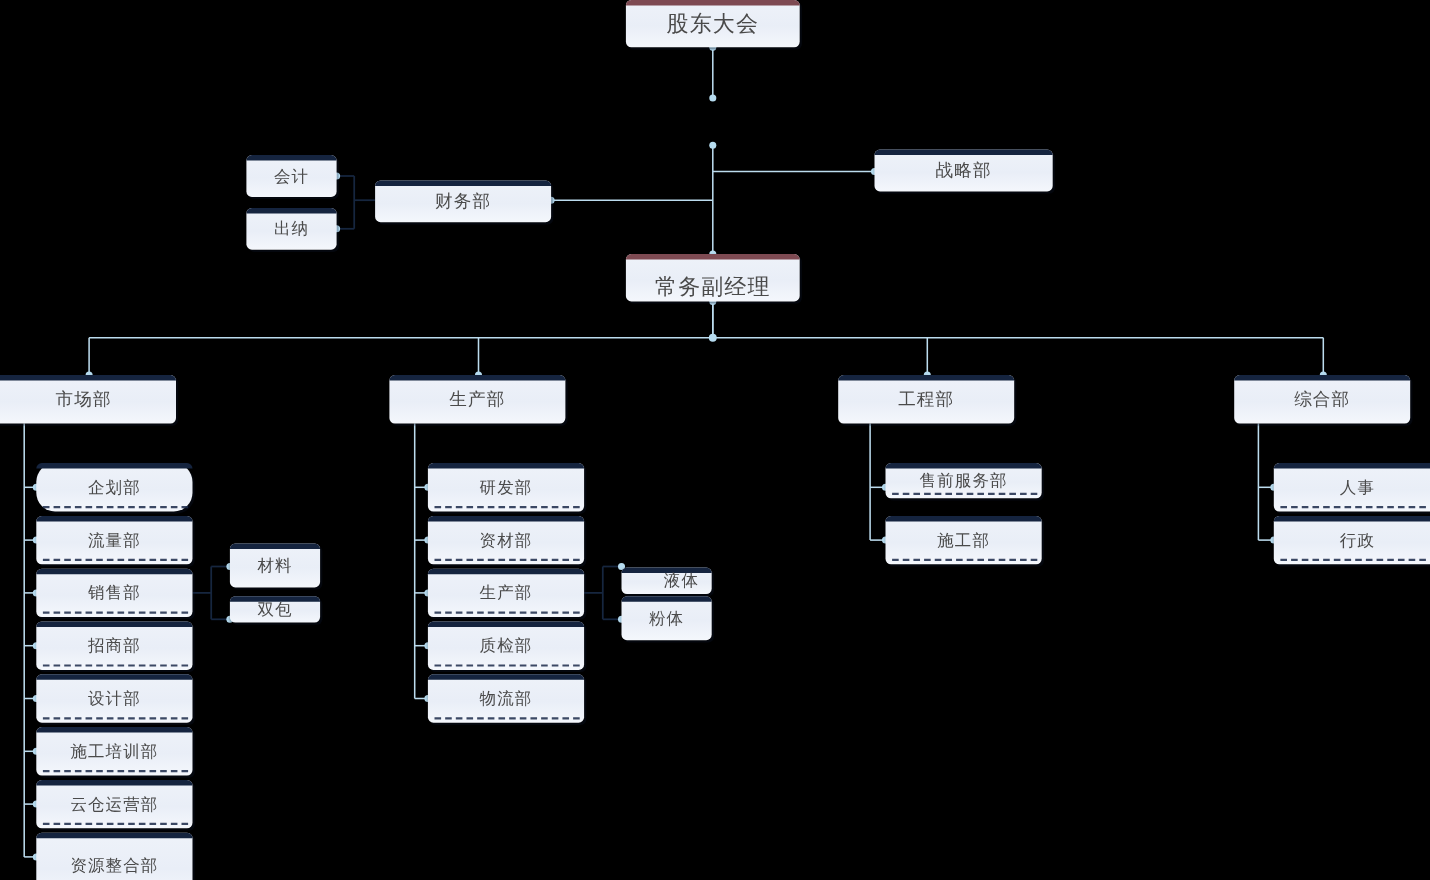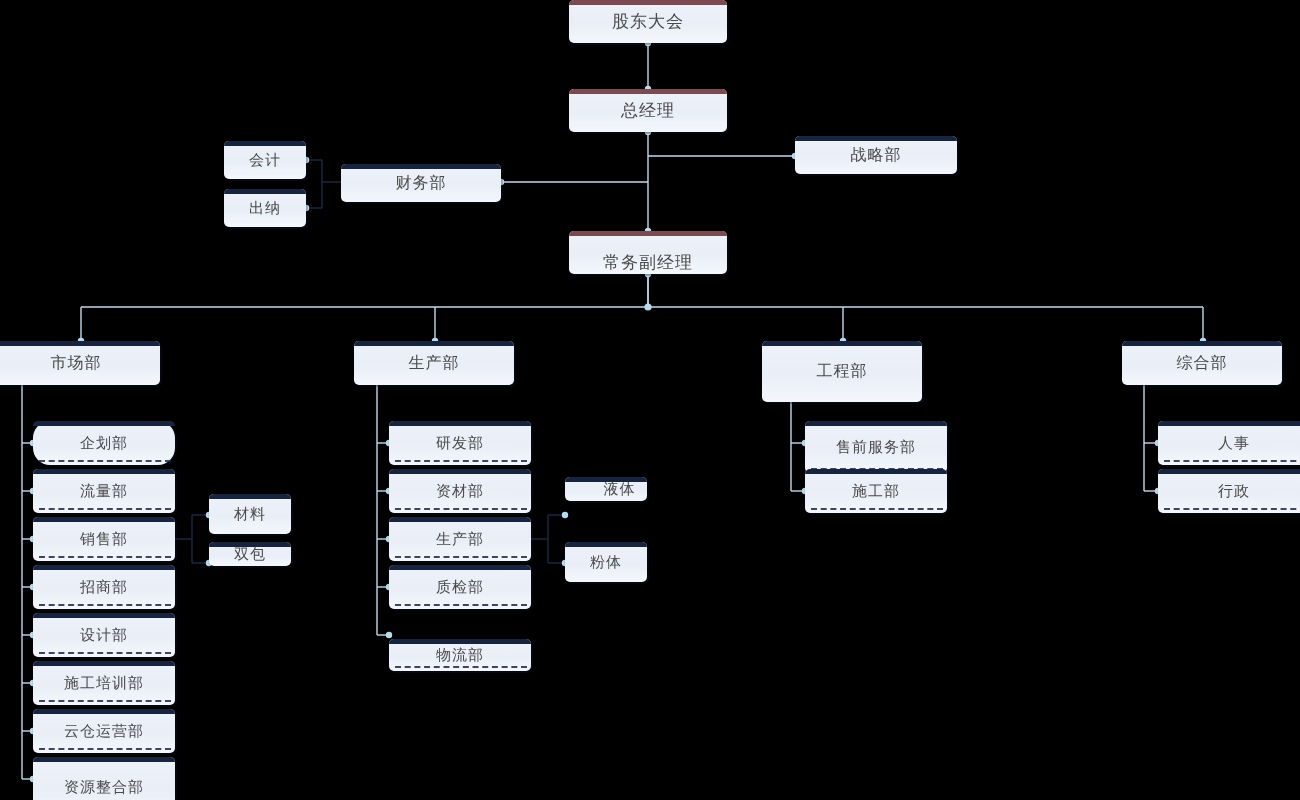--- a/index.html
+++ b/index.html
@@ -51,21 +51,21 @@
   
   .node.dashed::after {
     content: "";
     position: absolute;
     left: 6px; right: 4px; bottom: 3px;
     height: 0;
     border-bottom: 2px dashed #1c2b4a;
     opacity: 0.85;
   }
 
-  .n-l1 { font-size: 17px; }
+  .n-l1 { font-size: 20px; }
   .n-l2 { font-size: 16px; }
   .n-l3 { font-size: 15px; }
   .n-l4 { font-size: 15px; }
 
   .edge-line { stroke: #bcdcee; stroke-width: 1.4; fill: none; }
   .edge-line.dark { stroke: #16263f; stroke-width: 1.6; }
   .edge-dot { fill: #b6dcf0; }
 </style>
 </head>
 <body>
@@ -164,23 +164,20 @@
     <path class="edge-line" d="M1144,443 L1158,443"></path>
     <path class="edge-line" d="M1144,491 L1158,491"></path>
     <circle class="edge-dot" cx="1158" cy="443" r="3.2"></circle>
     <circle class="edge-dot" cx="1158" cy="491" r="3.2"></circle>
   </svg>
 
   <div class="node maroon n-l1" style="left:569px; top:0px; width:158px; height:43px;">
     <span class="label">股东大会</span>
   </div>
 
-  <div class="node maroon n-l1" style="left:569px; top:89px; width:158px; height:43px;">
-    <span class="label">总经理</span>
-  </div>
 
   <div class="node navy n-l2" style="left:341px; top:164px; width:160px; height:38px;">
     <span class="label">财务部</span>
   </div>
 
   <div class="node navy n-l3" style="left:224px; top:141px; width:82px; height:38px;">
     <span class="label">会计</span>
   </div>
 
   <div class="node navy n-l3" style="left:224px; top:189px; width:82px; height:38px;justify-content:center;">
@@ -240,36 +237,36 @@
   </div>
   <div class="node navy dashed n-l3" style="left:389px; top:469px; width:142px; height:44px;">
     <span class="label">资材部</span>
   </div>
   <div class="node navy dashed n-l3" style="left:389px; top:517px; width:142px; height:44px;">
     <span class="label">生产部</span>
   </div>
   <div class="node navy dashed n-l3" style="left:389px; top:565px; width:142px; height:44px;">
     <span class="label">质检部</span>
   </div>
-  <div class="node navy dashed n-l3" style="left:389px; top:639px; width:142px; height:32px;">
+  <div class="node navy dashed n-l3" style="left:389px; top:613px; width:142px; height:44px;">
     <span class="label">物流部</span>
   </div>
 
-  <div class="node navy n-l4" style="left:565px; top:477px; width:82px; height:24px;padding-left:27px;">
+  <div class="node navy n-l4" style="left:565px; top:516px; width:82px; height:24px;padding-left:27px;">
     <span class="label">液体</span>
   </div>
   <div class="node navy n-l4" style="left:565px; top:542px; width:82px; height:40px;">
     <span class="label">粉体</span>
   </div>
 
-  <div class="node navy n-l2" style="left:762px; top:341px; width:160px; height:61px;">
+  <div class="node navy n-l2" style="left:762px; top:341px; width:160px; height:44px;">
     <span class="label">工程部</span>
   </div>
 
-  <div class="node navy dashed n-l3" style="left:805px; top:421px; width:142px; height:52px;">
+  <div class="node navy dashed n-l3" style="left:805px; top:421px; width:142px; height:32px;">
     <span class="label">售前服务部</span>
   </div>
   <div class="node navy dashed n-l3" style="left:805px; top:469px; width:142px; height:44px;">
     <span class="label">施工部</span>
   </div>
 
   <div class="node navy n-l2" style="left:1122px; top:341px; width:160px; height:44px;">
     <span class="label">综合部</span>
   </div>
 

